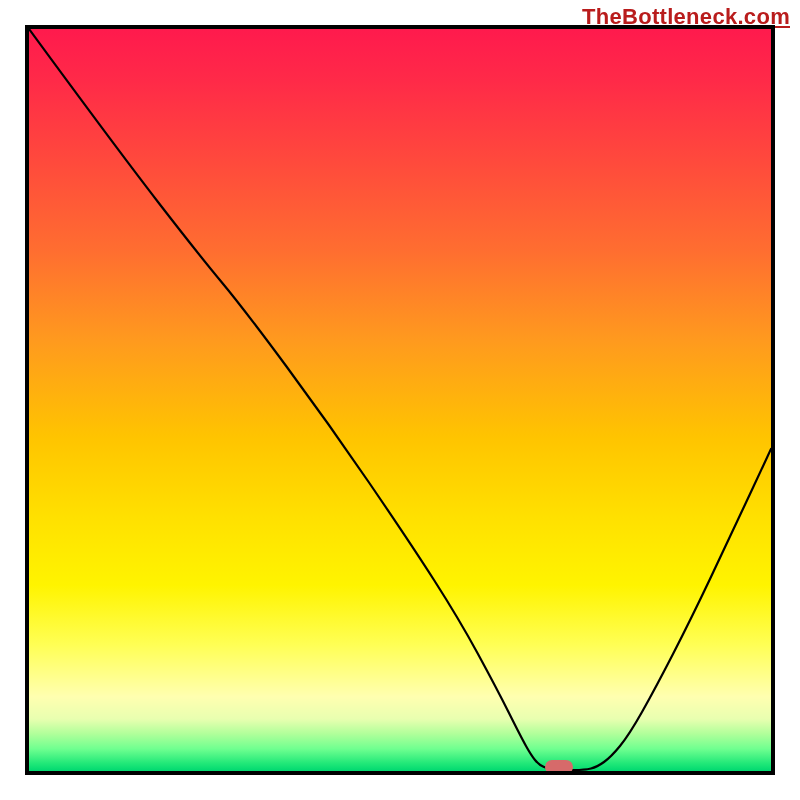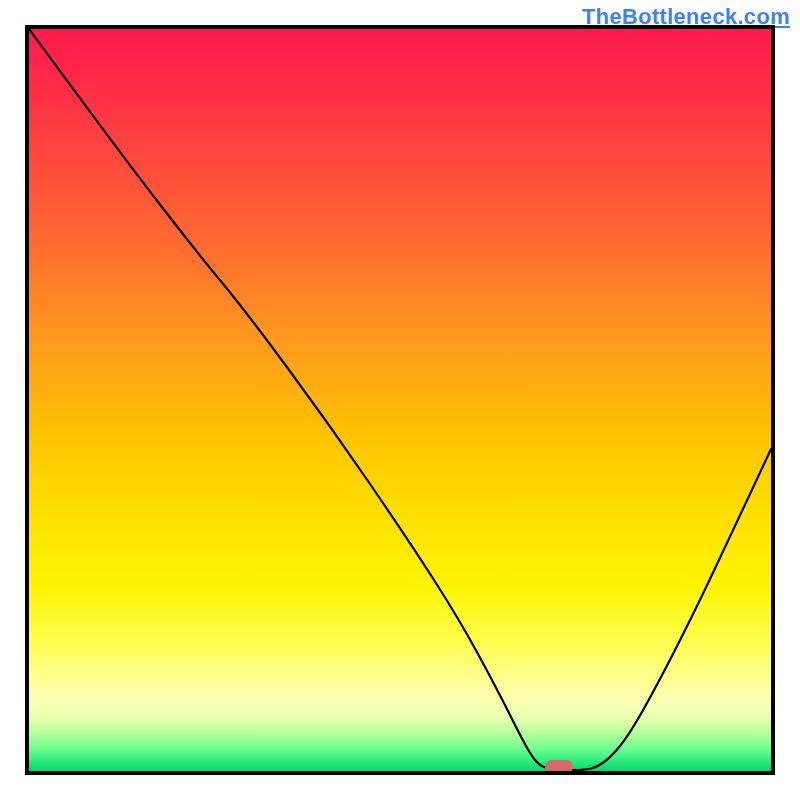--- a/index.html
+++ b/index.html
@@ -16,21 +16,21 @@
     width: 800px;
     height: 800px;
     box-sizing: border-box;
   }
   .watermark {
     position: absolute;
     top: 4px;
     right: 10px;
     font-size: 22px;
     font-weight: 600;
-    color: #3b82f6;
+    color: #b91c1c;
     letter-spacing: 0.3px;
     text-decoration: underline;
   }
   .plot-area {
     position: absolute;
     left: 25px;
     top: 25px;
     width: 750px;
     height: 750px;
     box-sizing: border-box;

